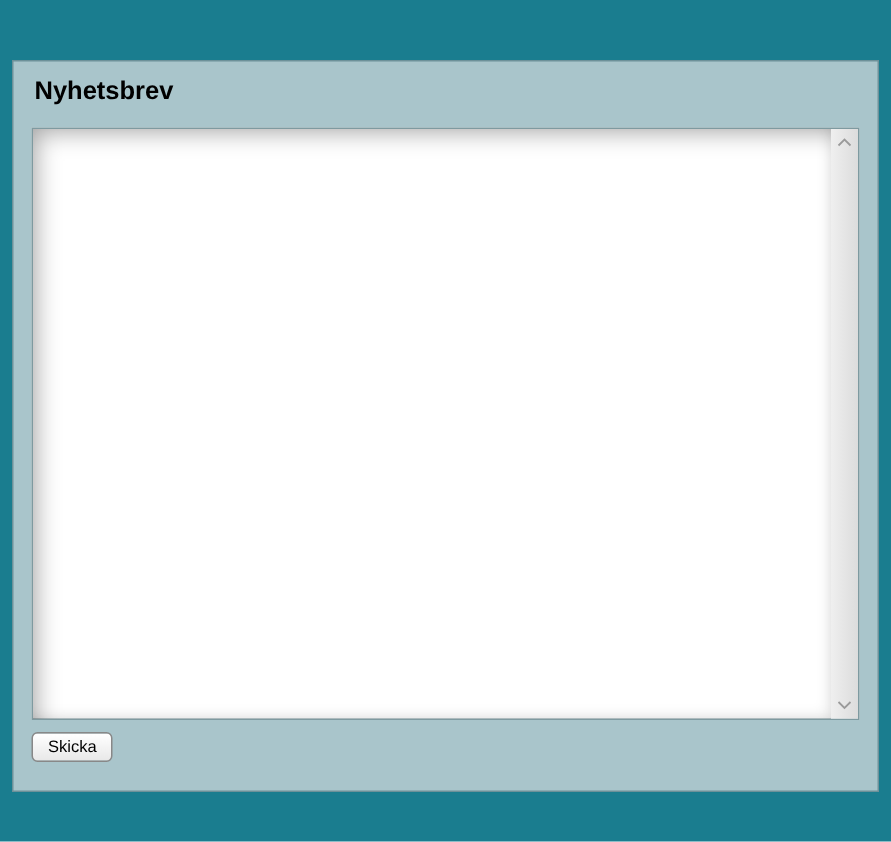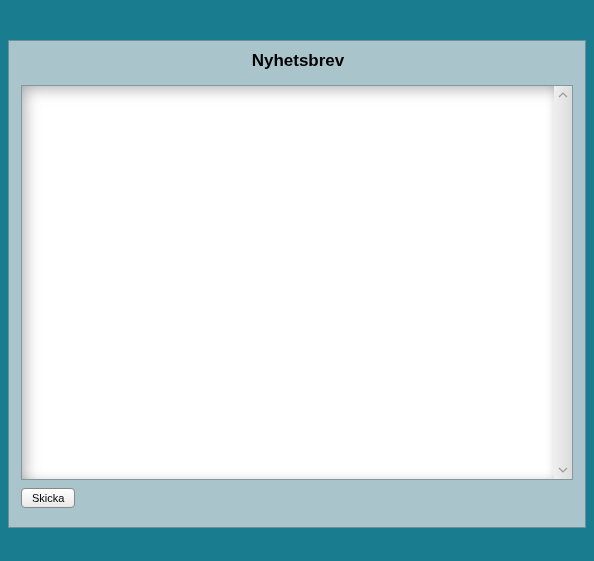--- a/index.html
+++ b/index.html
@@ -19,21 +19,20 @@
       border: 1px solid #6d9199;
       padding: 10px 12px 14px 12px;
       height: 488px;
     }
     .panel-title {
       font-size: 17px;
       font-weight: bold;
       color: #000;
       margin-bottom: 14px;
       margin-left: 2px;
-      text-align: center;
     }
     .textarea-wrapper {
       position: relative;
       border: 1px solid #7e9aa0;
       background: #fff;
       height: 395px;
     }
     .textarea-inner {
       position: absolute;
       top: 0;

